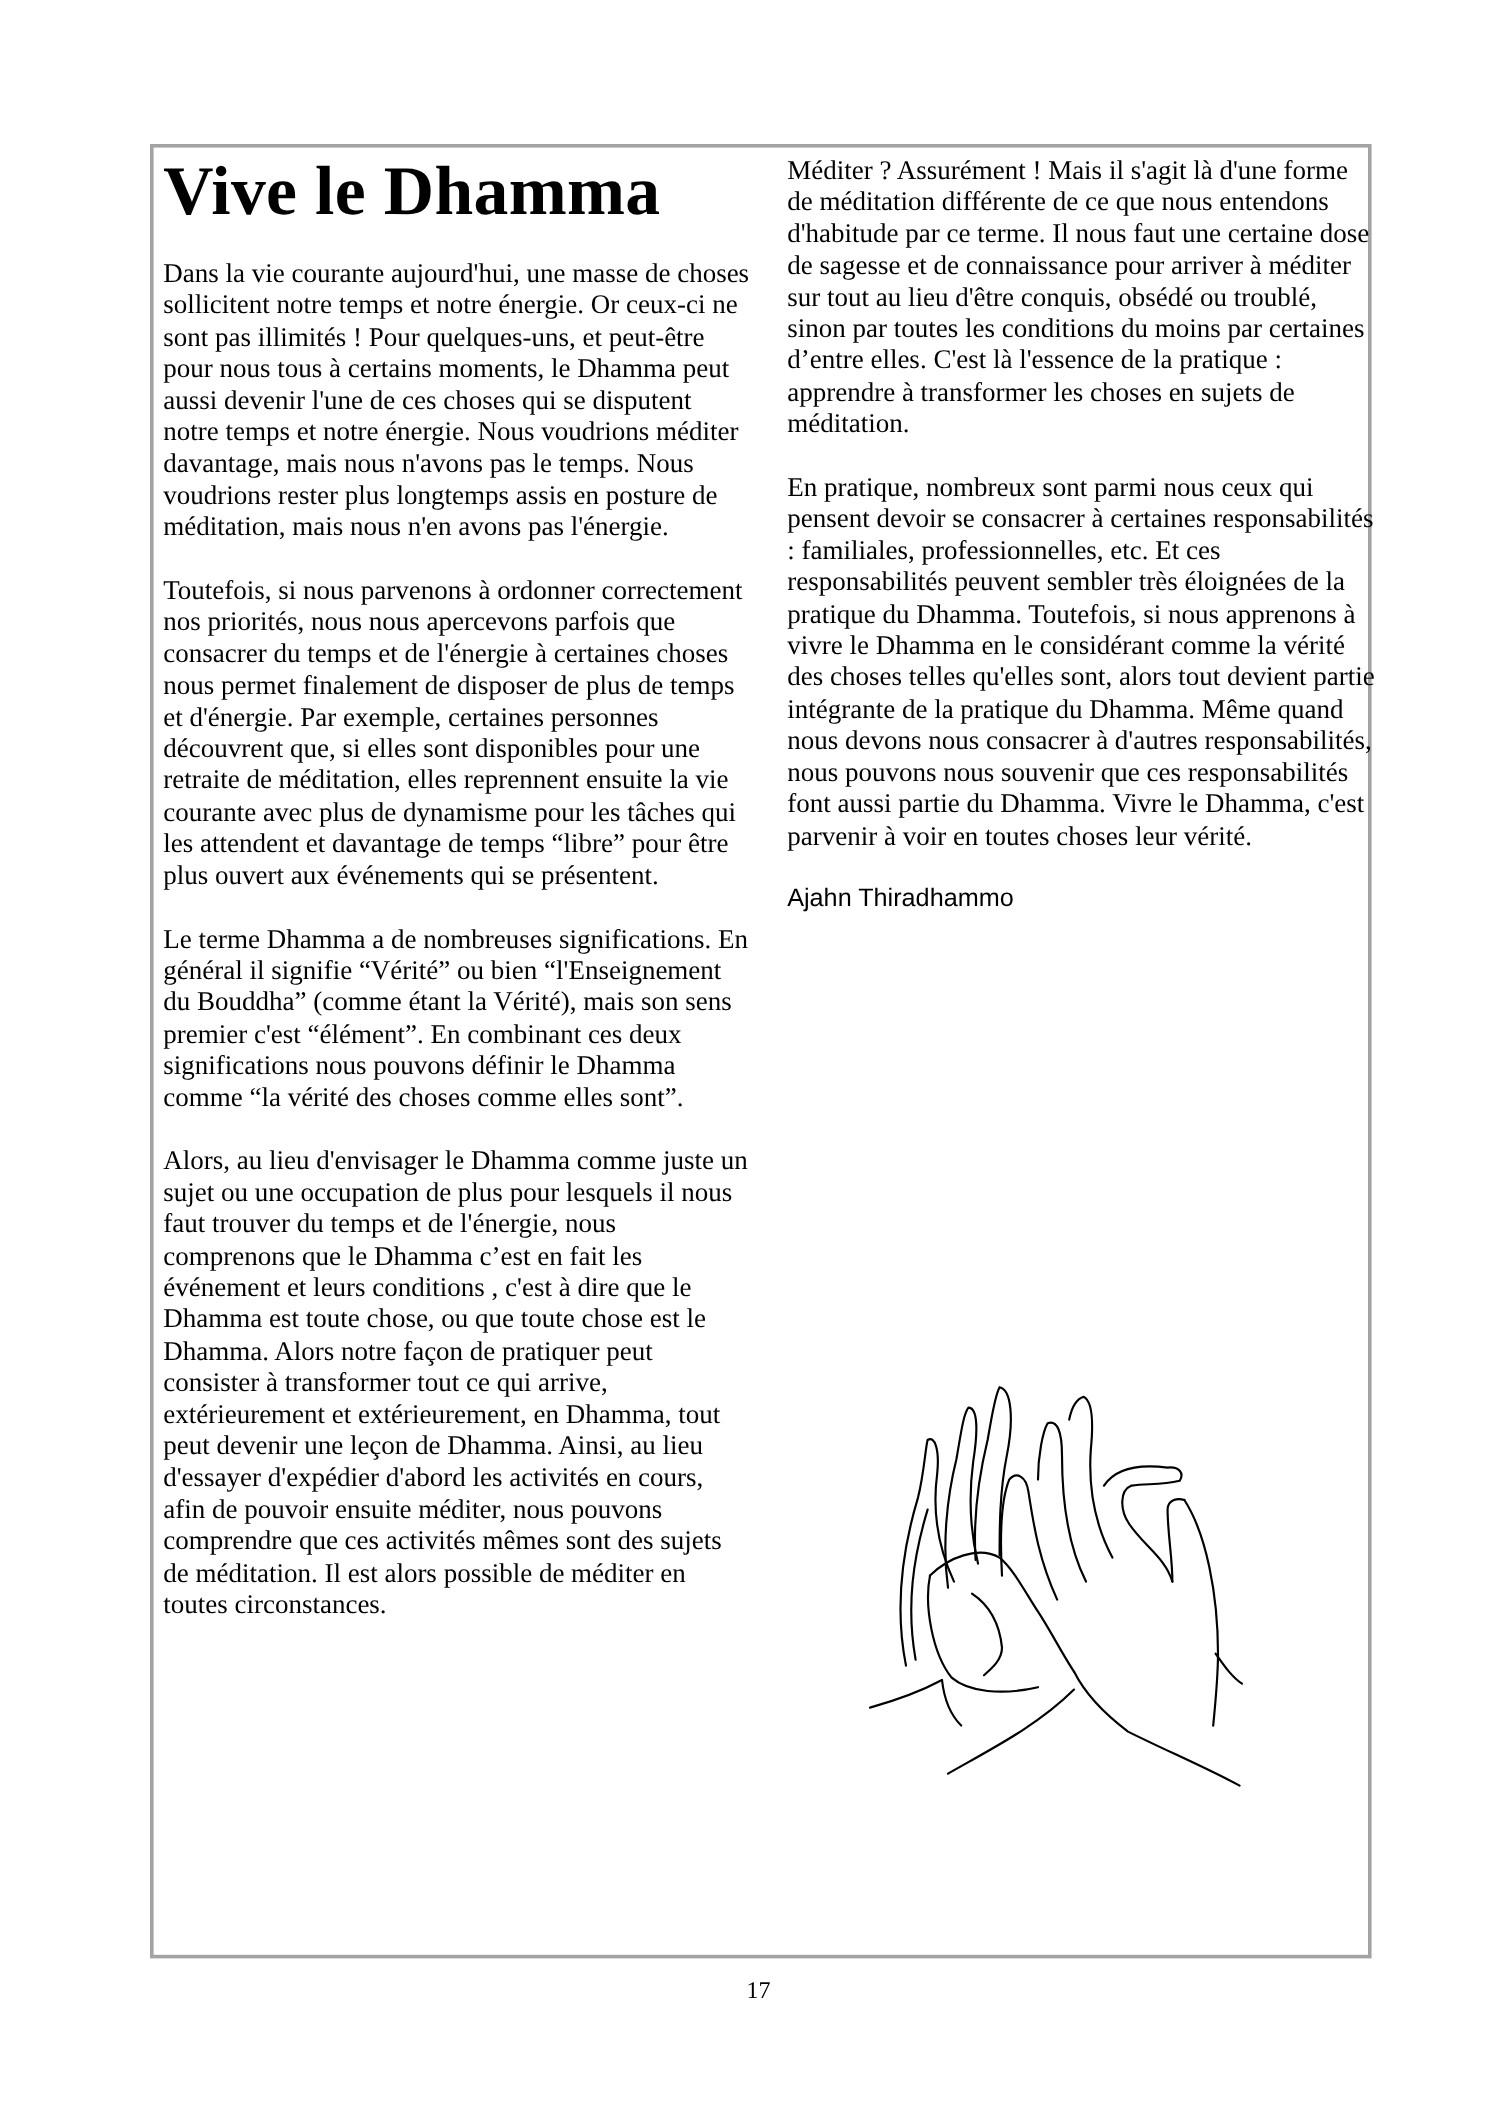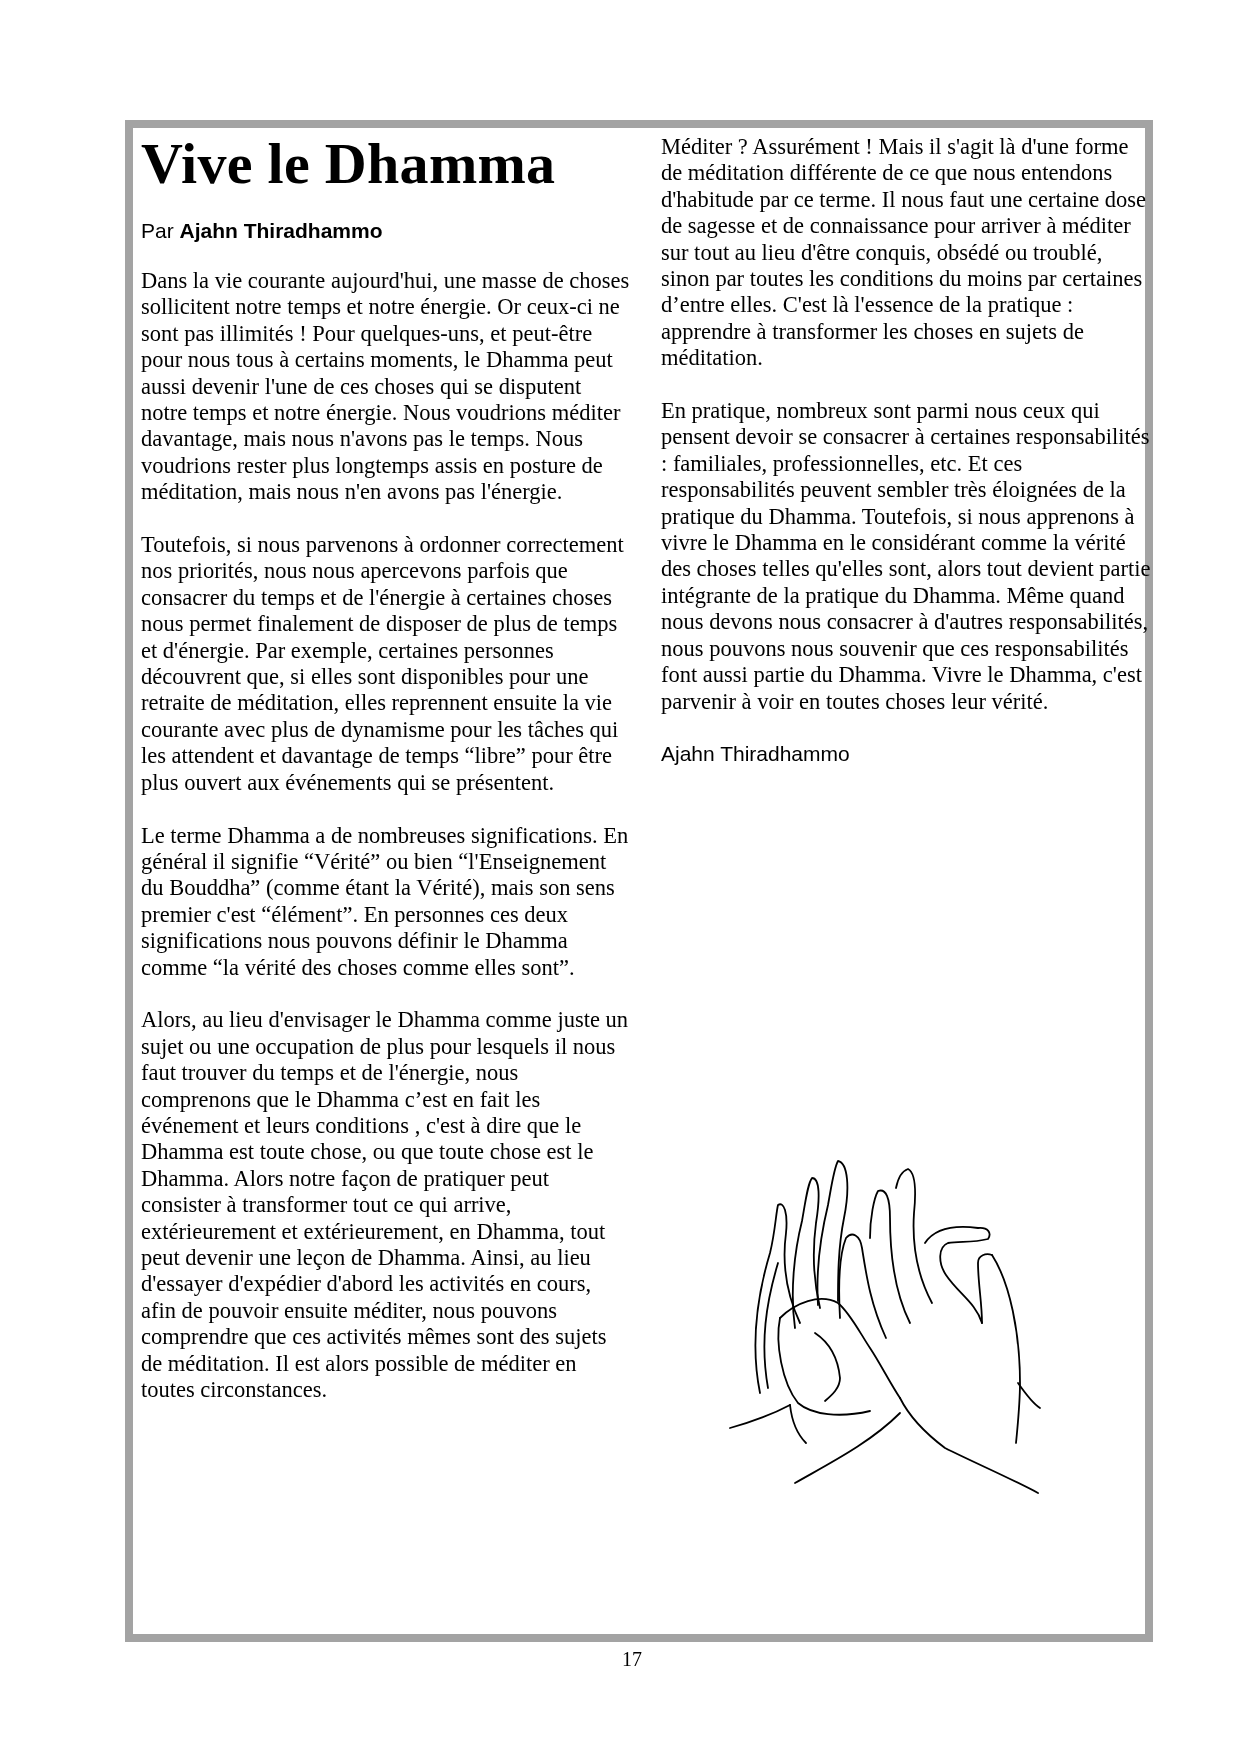--- a/index.html
+++ b/index.html
@@ -1,19 +1,19 @@
 <!DOCTYPE html>
 <html><head>
 <meta charset="utf-8">
 <style>
   html, body { margin: 0; padding: 0; background: #ffffff; }
   body { width: 1240px; height: 1754px; position: relative; overflow: hidden; color: #000; }
   .frame {
     position: absolute; left: 125px; top: 120px; width: 1012px; height: 1506px;
-    border: 8px solid #a3a3a3; box-sizing: content-box;
+    border: 3px solid #a3a3a3; box-sizing: content-box;
   }
   .col { position: absolute; top: 0; font-family: "Liberation Serif", "DejaVu Serif", serif; font-size: 22.5px; line-height: 26.4px; }
   .col-left { left: 8px; width: 490px; }
   .col-right { left: 528px; width: 494px; top: 6px; }
   .title { font-family: "Liberation Serif", serif; font-weight: bold; font-size: 58px; line-height: 64px; margin: 4px 0 0 0; letter-spacing: 0.3px; }
   .lede { margin: 34px 0 0 0; font-size: 22.5px; line-height: 26.4px; }
   .dropcap { font-size: 40px; font-weight: bold; line-height: 26px; }
   .byline { font-family: "Liberation Sans", sans-serif; font-size: 21px; margin: 22px 0 0 0; line-height: 26px; }
   .byline b { font-weight: bold; }
   p.body { margin: 0 0 26.4px 0; }
@@ -21,24 +21,23 @@
   .signature { font-family: "Liberation Sans", sans-serif; font-size: 21px; margin: 0; line-height: 26px; }
   .illustration { position: absolute; left: 587px; top: 1015px; width: 330px; height: 355px; }
   .page-number { position: absolute; top: 1648px; left: 0; width: 1240px; text-align: center; font-family: "Liberation Serif", serif; font-size: 20px; padding-left: 12px; }
 </style>
 </head>
 <body>
 
 <div class="frame">
   <div class="col col-left">
     <h1 class="title">Vive le Dhamma</h1>
-    <div class="byline"><span>Par </span><b>Ajahn Thiradhammo</b></div>
     <p class="body first-body">Dans la vie courante aujourd'hui, une masse de choses sollicitent notre temps et notre énergie. Or ceux-ci ne sont pas illimités ! Pour quelques-uns, et peut-être pour nous tous à certains moments, le Dhamma peut aussi devenir l'une de ces choses qui se disputent notre temps et notre énergie. Nous voudrions méditer davantage, mais nous n'avons pas le temps. Nous voudrions rester plus longtemps assis en posture de méditation, mais nous n'en avons pas l'énergie.</p>
     <p class="body">Toutefois, si nous parvenons à ordonner correctement nos priorités, nous nous apercevons parfois que consacrer du temps et de l'énergie à certaines choses nous permet finalement de disposer de plus de temps et d'énergie. Par exemple, certaines personnes découvrent que, si elles sont disponibles pour une retraite de méditation, elles reprennent ensuite la vie courante avec plus de dynamisme pour les tâches qui les attendent et davantage de temps “libre” pour être plus ouvert aux événements qui se présentent.</p>
-    <p class="body">Le terme Dhamma a de nombreuses significations. En général il signifie “Vérité” ou bien “l'Enseignement du Bouddha” (comme étant la Vérité), mais son sens premier c'est “élément”. En personnes ces deux significations nous pouvons définir le Dhamma comme “la vérité des choses comme elles sont”.</p>
+    <p class="body">Le terme Dhamma a de nombreuses significations. En général il signifie “Vérité” ou bien “l'Enseignement du Bouddha” (comme étant la Vérité), mais son sens premier c'est “élément”. En combinant ces deux significations nous pouvons définir le Dhamma comme “la vérité des choses comme elles sont”.</p>
     <p class="body">Alors, au lieu d'envisager le Dhamma comme juste un sujet ou une occupation de plus pour lesquels il nous faut trouver du temps et de l'énergie, nous comprenons que le Dhamma c’est en fait les événement et leurs conditions , c'est à dire que le Dhamma est toute chose, ou que toute chose est le Dhamma. Alors notre façon de pratiquer peut consister à transformer tout ce qui arrive, extérieurement et extérieurement, en Dhamma, tout peut devenir une leçon de Dhamma. Ainsi, au lieu d'essayer d'expédier d'abord les activités en cours, afin de pouvoir ensuite méditer, nous pouvons comprendre que ces activités mêmes sont des sujets de méditation. Il est alors possible de méditer en toutes circonstances.</p>
   </div>
 
   <div class="col col-right">
     <p class="body">Méditer ? Assurément ! Mais il s'agit là d'une forme de méditation différente de ce que nous entendons d'habitude par ce terme. Il nous faut une certaine dose de sagesse et de connaissance pour arriver à méditer sur tout au lieu d'être conquis, obsédé ou troublé, sinon par toutes les conditions du moins par certaines d’entre elles. C'est là l'essence de la pratique : apprendre à transformer les choses en sujets de méditation.</p>
     <p class="body">En pratique, nombreux sont parmi nous ceux qui pensent devoir se consacrer à certaines responsabilités : familiales, professionnelles, etc. Et ces responsabilités peuvent sembler très éloignées de la pratique du Dhamma. Toutefois, si nous apprenons à vivre le Dhamma en le considérant comme la vérité des choses telles qu'elles sont, alors tout devient partie intégrante de la pratique du Dhamma. Même quand nous devons nous consacrer à d'autres responsabilités, nous pouvons nous souvenir que ces responsabilités font aussi partie du Dhamma. Vivre le Dhamma, c'est parvenir à voir en toutes choses leur vérité.</p>
     <p class="signature">Ajahn Thiradhammo</p>
   </div>
 
   <svg class="illustration" viewBox="0 0 330 355" fill="none" stroke="#000" stroke-width="1.8" stroke-linecap="round" stroke-linejoin="round">

